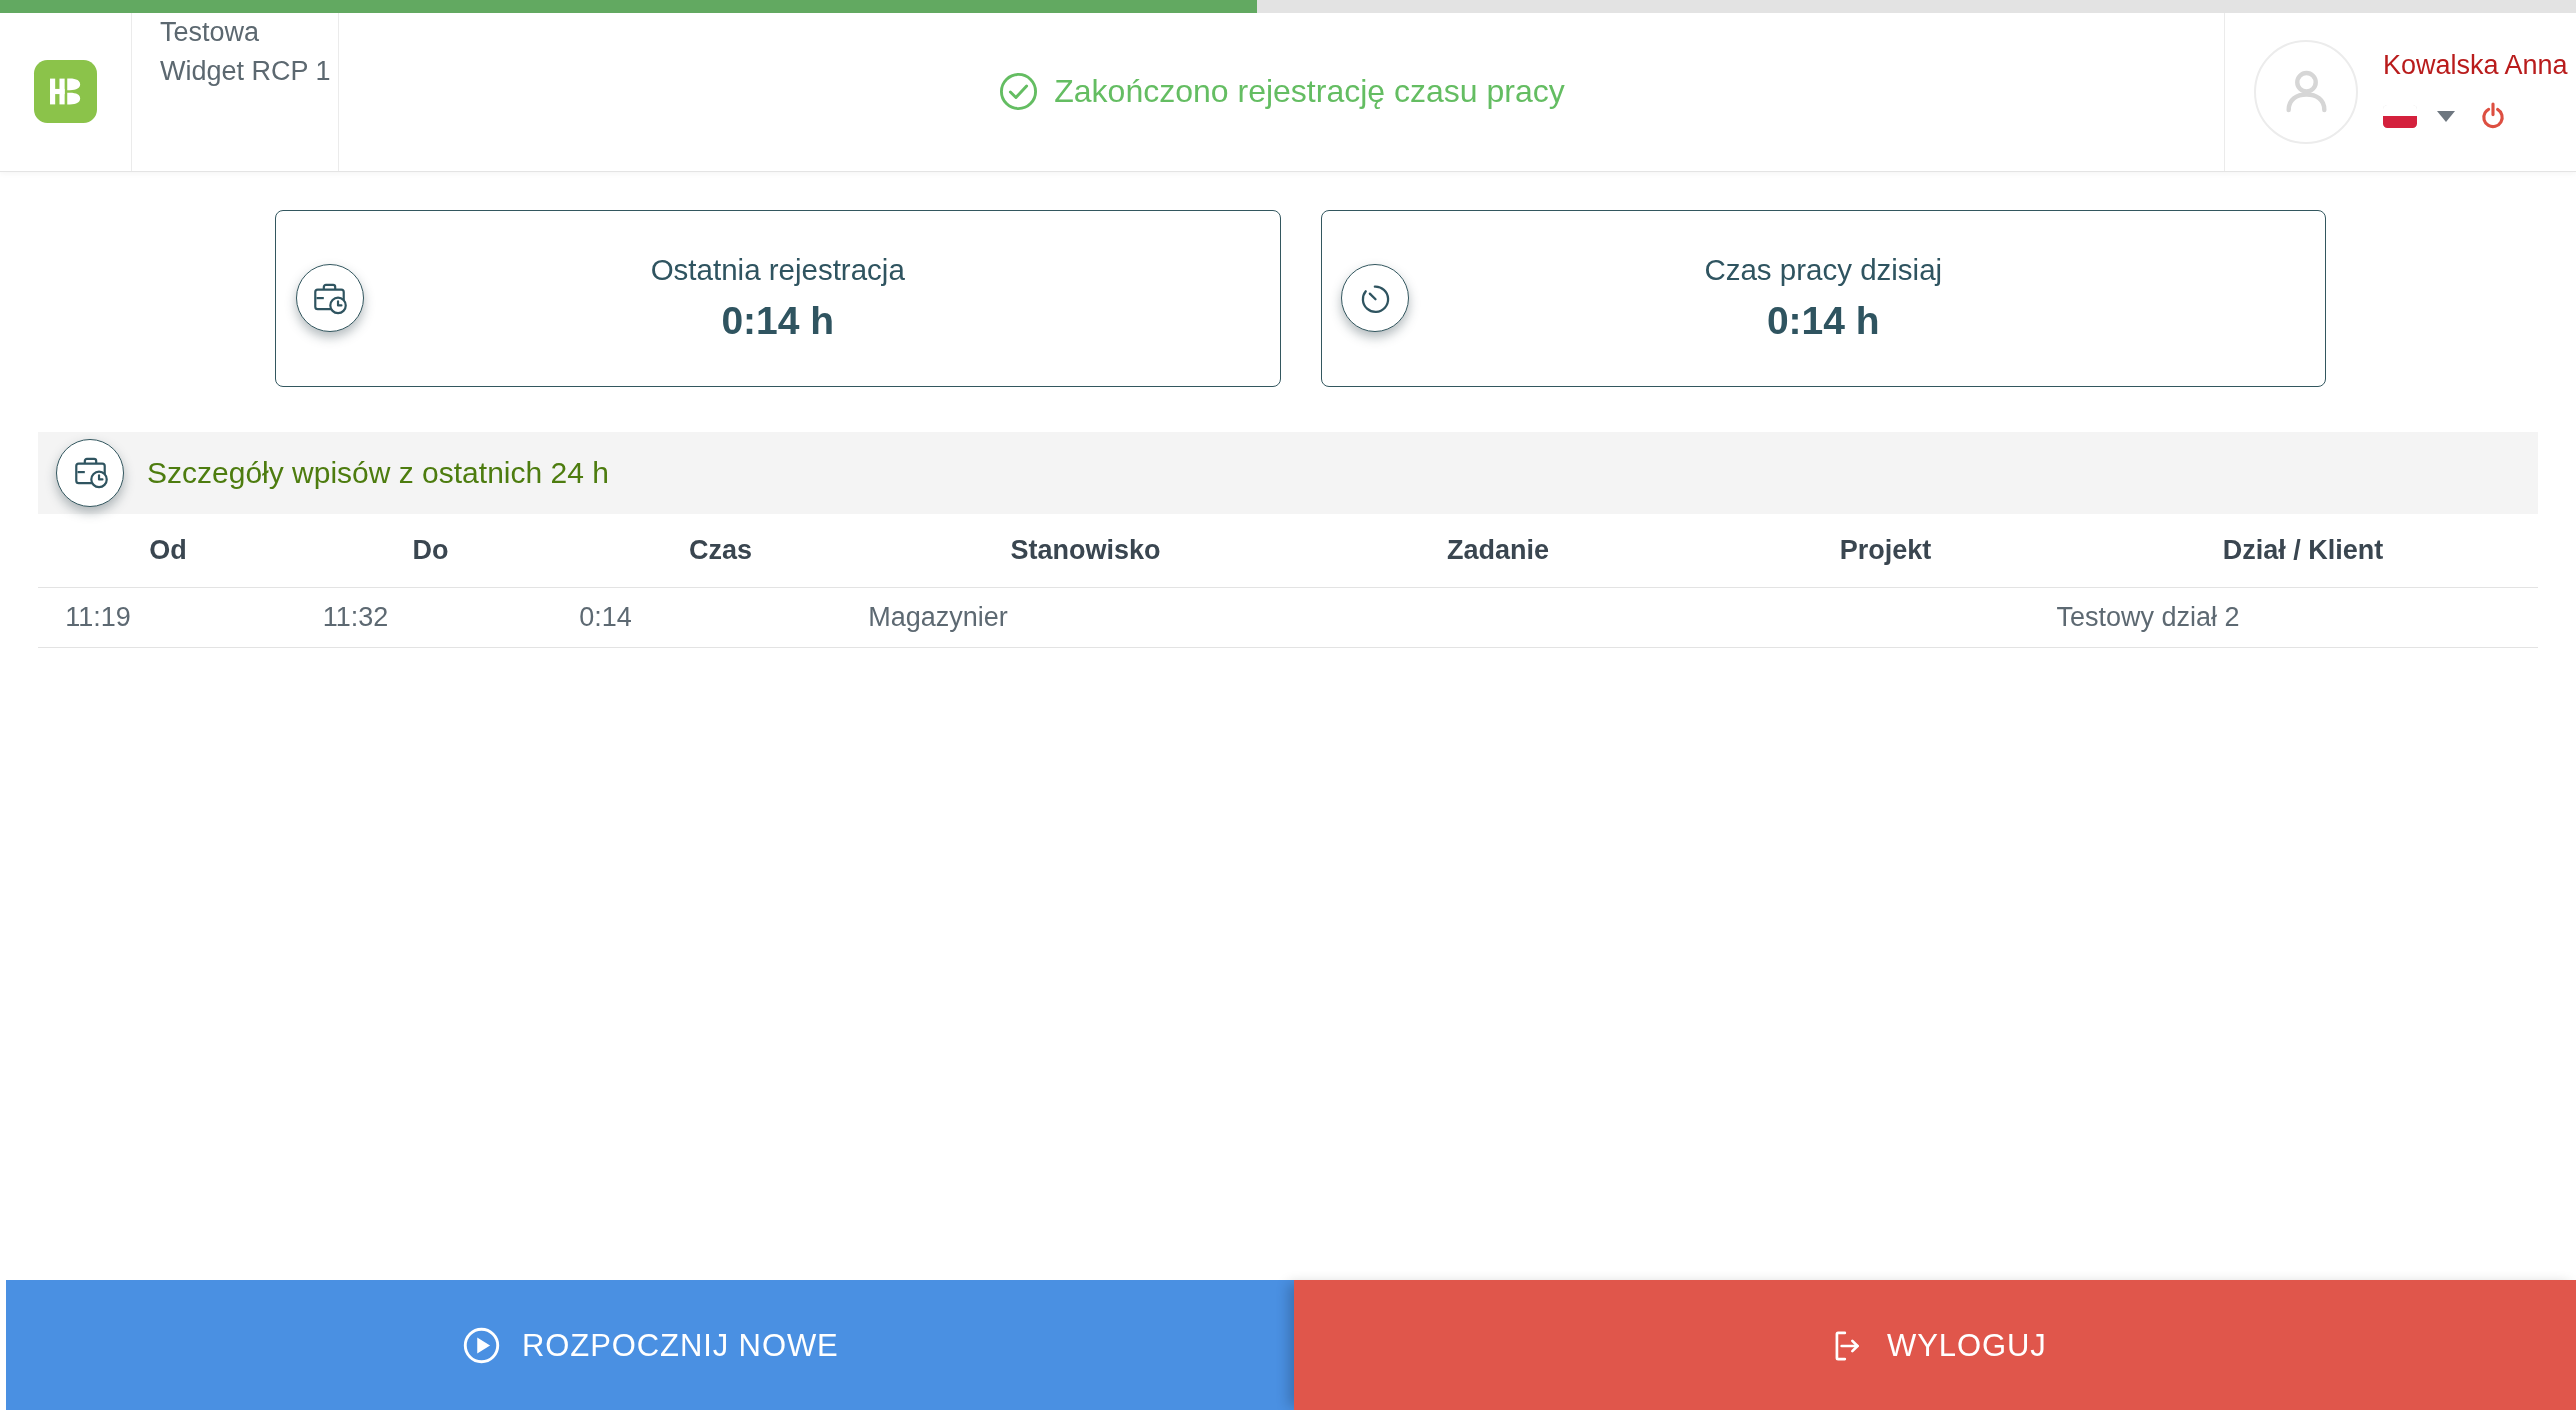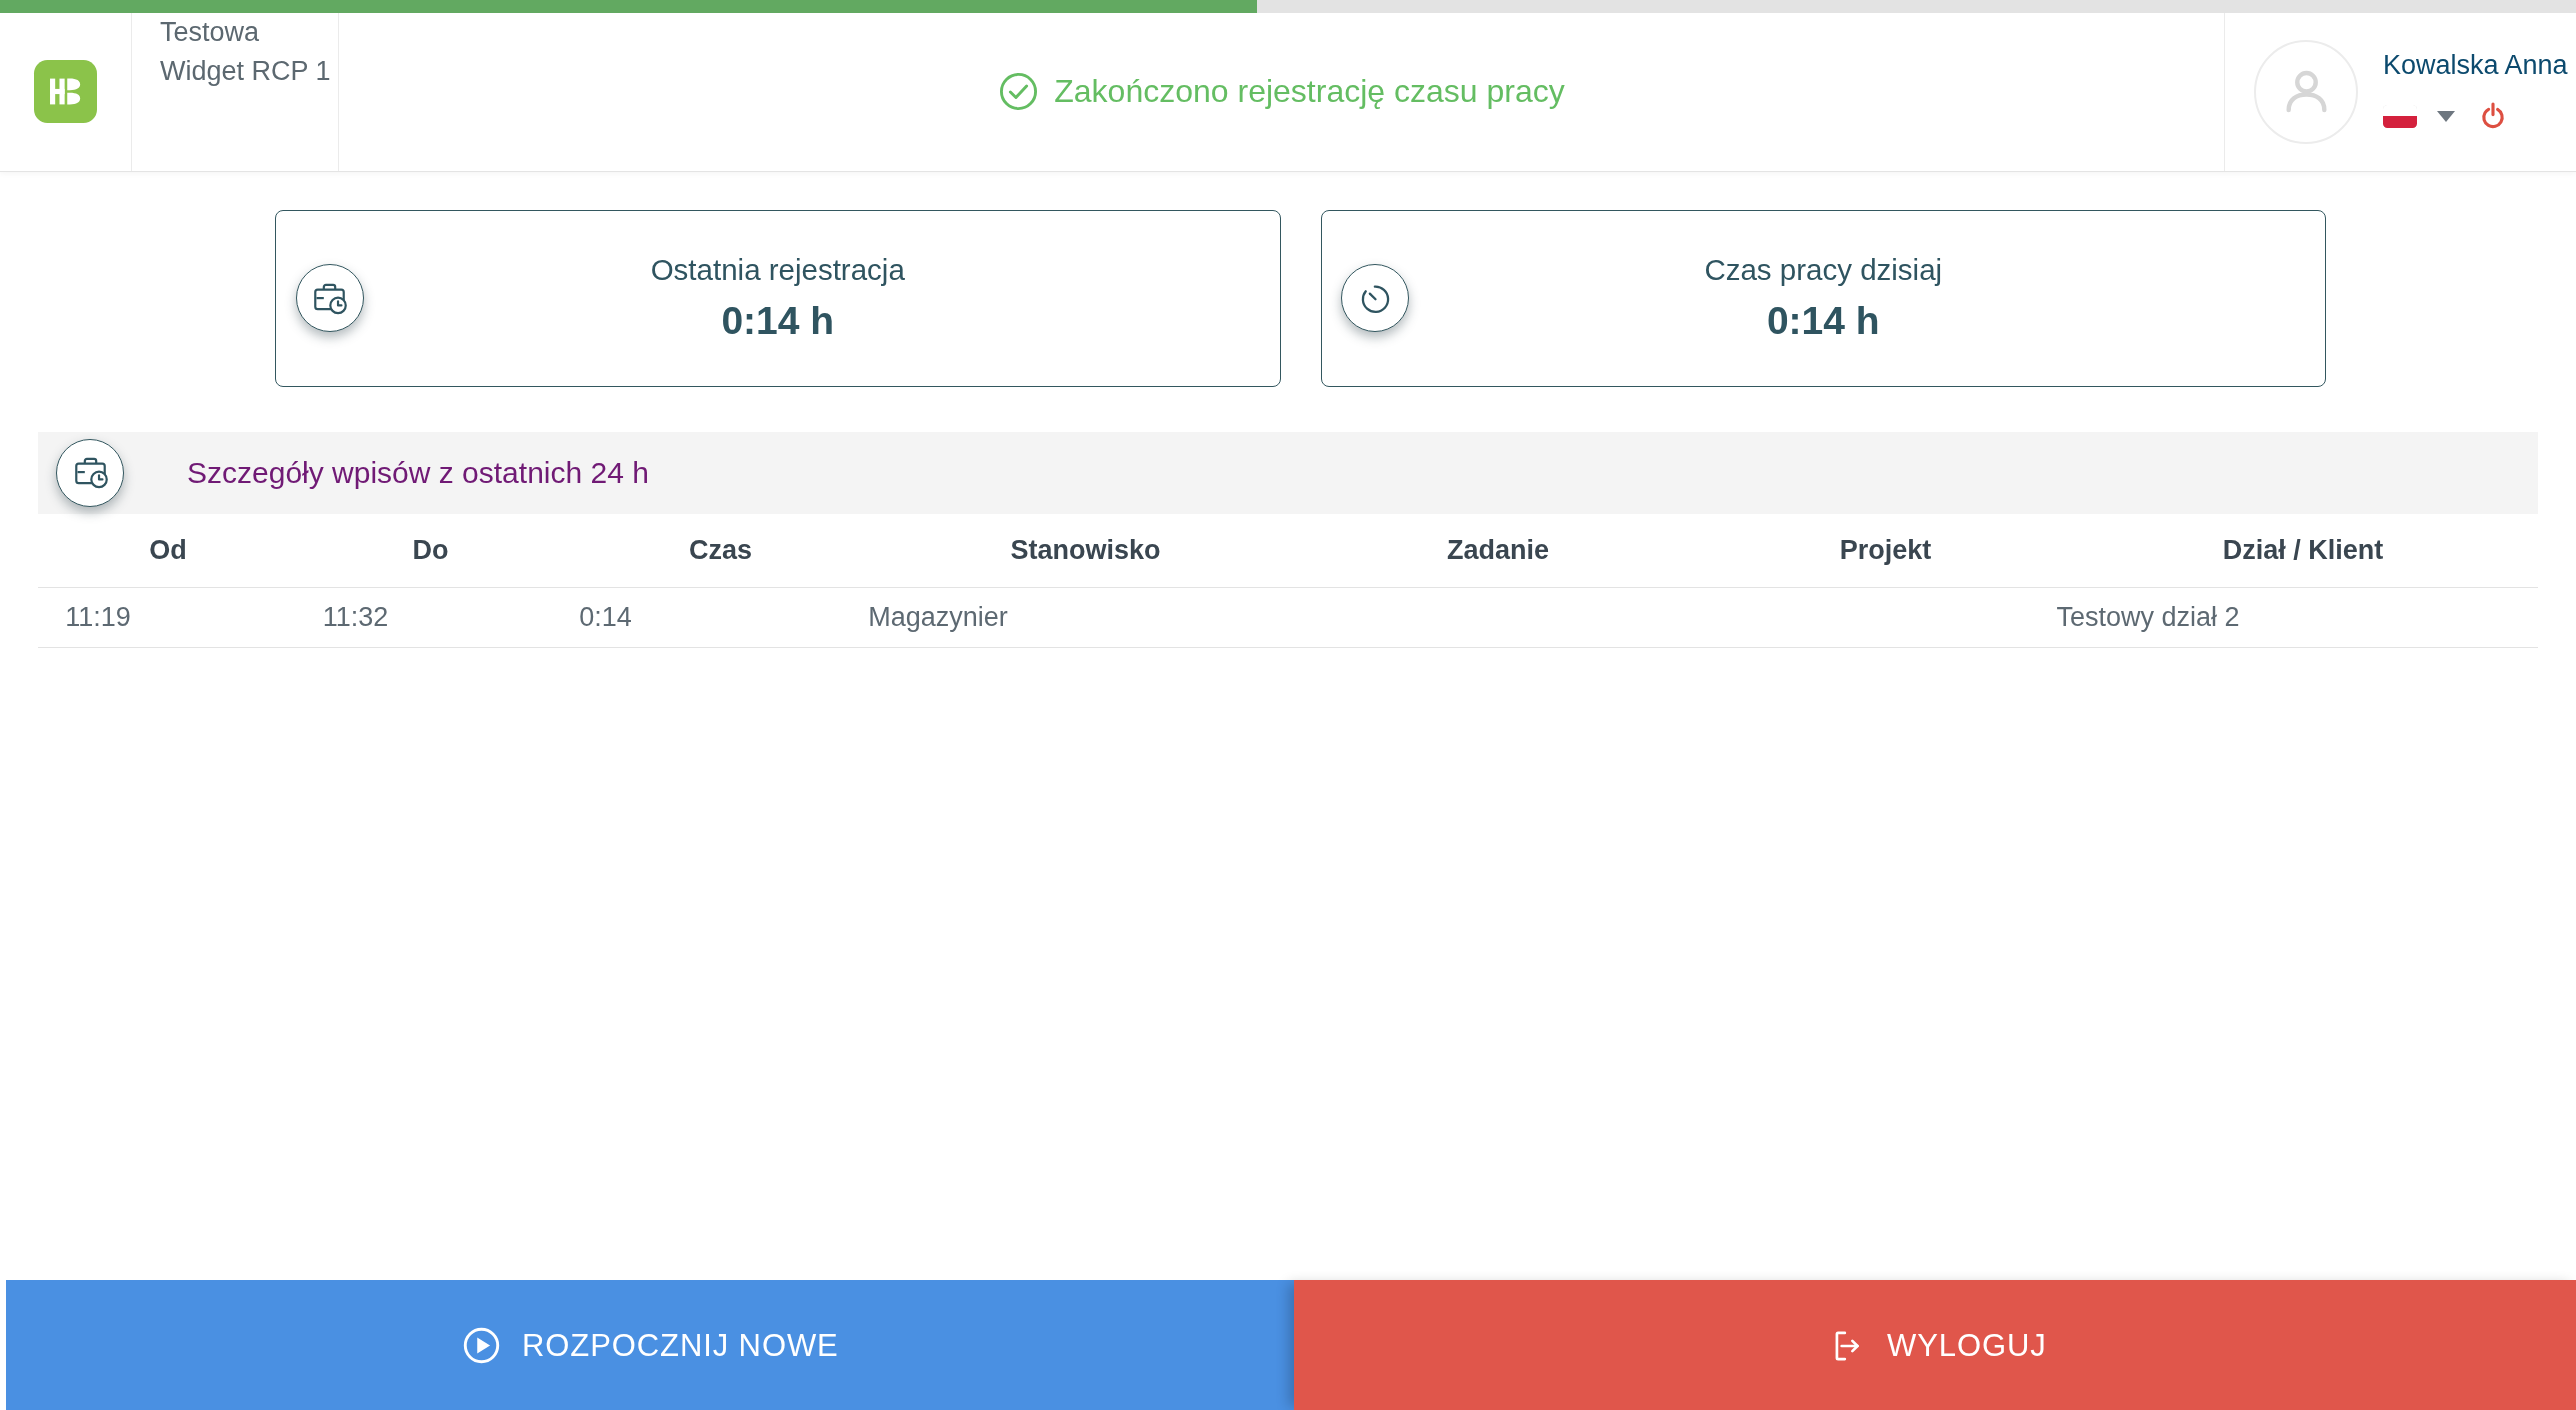--- a/index.html
+++ b/index.html
@@ -22,21 +22,21 @@
   }
   .logo-cell{width:131px;display:flex;align-items:center;justify-content:center;border-right:1.8px solid #ebebeb;}
   .logo{width:63px;height:63px;border-radius:13.4px;background:#8bc34a;display:flex;align-items:center;justify-content:center;}
   .device-cell{width:207px;border-right:1.8px solid #ebebeb;display:flex;flex-direction:column;justify-content:flex-start;padding-left:28px;box-sizing:border-box;}
   .device-line{font-size:27px;line-height:39px;color:#5c6870;}
   .status-cell{flex:1;display:flex;align-items:center;justify-content:center;gap:15px;}
   .status-text{font-size:32px;color:#64bd62;}
   .user-cell{width:352px;border-left:1.8px solid #ebebeb;display:flex;align-items:center;box-sizing:border-box;padding-left:29px;}
   .avatar{width:100px;height:100px;border-radius:50%;border:2.7px solid #ececec;display:flex;align-items:center;justify-content:center;background:#fff;flex:none;}
   .user-col{display:flex;flex-direction:column;margin-left:25px;gap:18px;}
-  .user-name{font-size:27px;color:#0c4a6e;white-space:nowrap;}
+  .user-name{font-size:27px;color:#b91c1c;white-space:nowrap;}
   .user-actions{display:flex;align-items:center;gap:21.5px;}
   .lang{display:flex;align-items:center;gap:19.7px;background:none;border:none;padding:0;cursor:pointer;}
   .flag{width:34px;height:23px;border-radius:4.5px;overflow:hidden;display:block;box-shadow:inset 0 0 0 0.9px #ddd;}
   .flag .fw{display:block;height:11.6px;background:#fff;}
   .flag .fr{display:block;height:11.6px;background:#d4213d;}
   .caret{width:0;height:0;border-left:9.8px solid transparent;border-right:9.8px solid transparent;border-top:11.6px solid #6e7780;}
   .power{background:none;border:none;padding:0;cursor:pointer;display:flex;}
   
   .cards{display:flex;gap:40px;margin:38px 250px 0 252px;padding-left:23px;}
   .card{
@@ -50,21 +50,21 @@
   }
   .card .icon-circle{position:absolute;left:19.7px;top:50%;transform:translateY(-50%);}
   .card-title{font-size:29.5px;color:#2f5460;}
   .card-value{font-size:39px;font-weight:bold;color:#2f5460;}
   
   .entries{margin:45px 38px 0 38px;}
   .entries-header{
     height:82px;background:#f4f4f4;display:flex;align-items:center;gap:23px;
     padding-left:18px;box-sizing:border-box;
   }
-  .entries-title{font-size:30px;color:#701a75;margin-left:40px;}
+  .entries-title{font-size:30px;color:#4d7c0f;}
   .thead{
     display:grid;grid-template-columns:10.4% 10.6% 12.6% 16.6% 16.4% 14.6% 18.8%;
     height:73px;border-bottom:1.8px solid #e3e3e3;
   }
   .thead > div{display:flex;align-items:center;justify-content:center;font-size:27px;font-weight:bold;color:#3a4650;white-space:nowrap;}
   .trow{
     display:grid;grid-template-columns:4.8% 15.8% 4.2% 22.4% 10.2% 17.5% 19% auto;
     height:59px;border-bottom:1.8px solid #e3e3e3;
   }
   .trow > div{display:flex;align-items:center;justify-content:center;font-size:27px;color:#5d6972;white-space:nowrap;}

